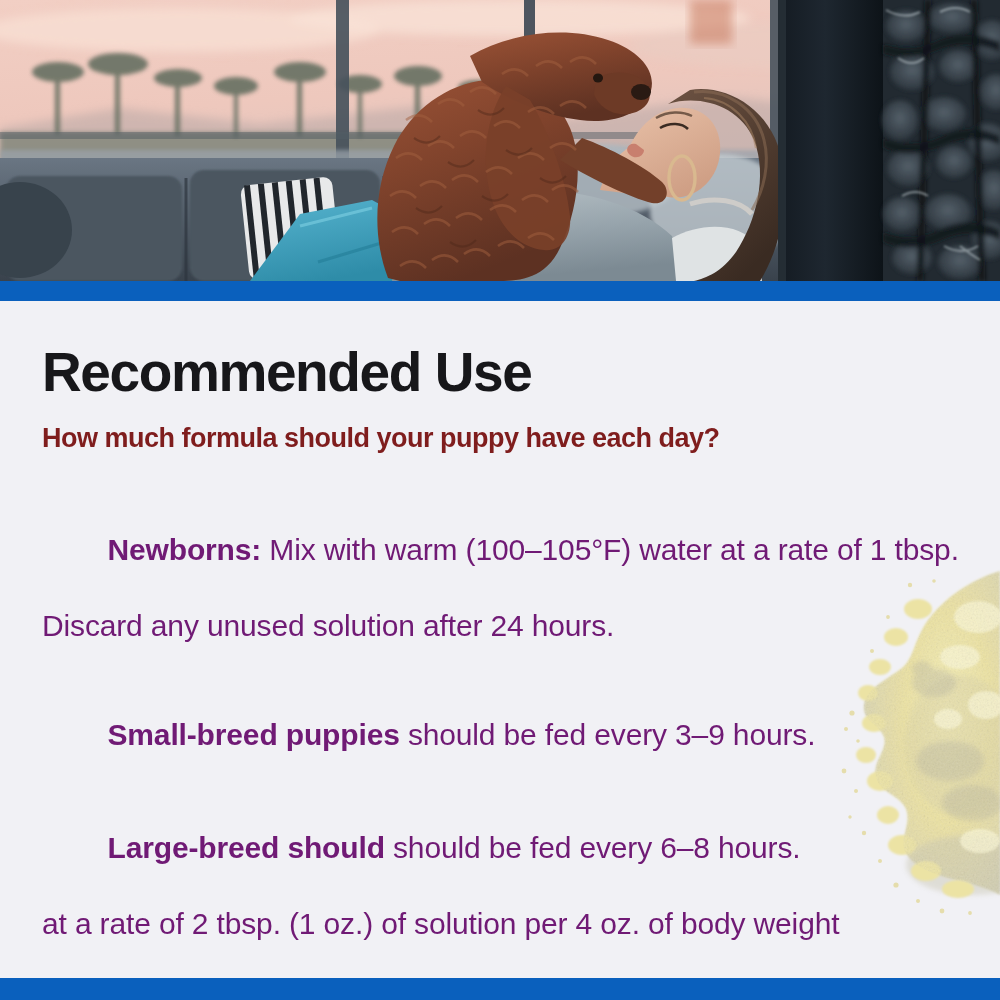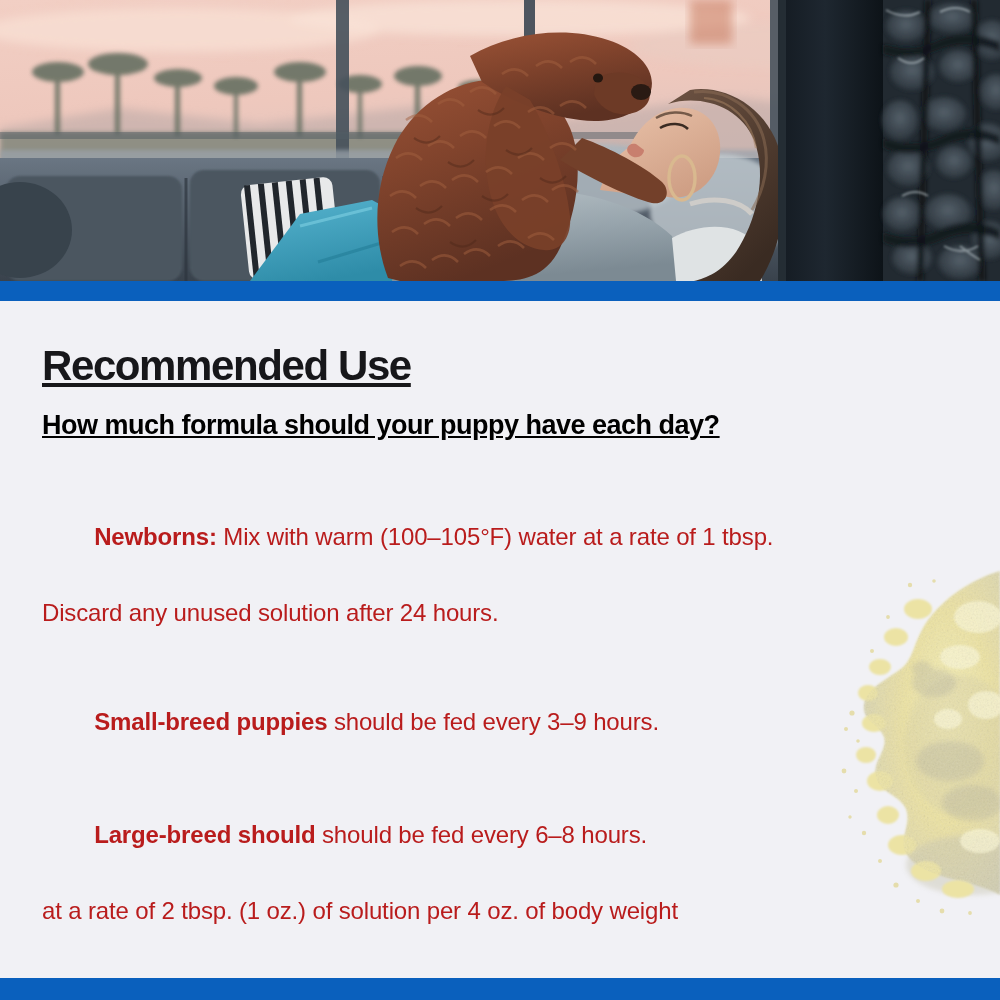--- a/index.html
+++ b/index.html
@@ -38,41 +38,40 @@
   }
   .powder svg { display:block; }
 
   
   .content {
     position:absolute; left:0; top:301px;
     width:1000px; height:677px;
     padding:40px 42px 0 42px;
   }
   .title {
-    font-size:42px;
+    font-size:55px;
     font-weight:800;
     letter-spacing:-1.4px;
     color:#17171a;
     line-height:1.0;
     margin-top:4px;
-    text-decoration:underline;
   }
   .subtitle {
     font-size:27px;
     font-weight:700;
     color:#1668b3;
     letter-spacing:-0.5px;
     line-height:1.1;
     margin-top:24px;
   }
   .body-block {
     margin-top:40px;
-    font-size:24px;
+    font-size:30px;
     line-height:37.8px;
-    color:#b91c1c;
+    color:#701a75;
     letter-spacing:-0.15px;
     max-width:880px;
   }
   .body-block.second { margin-top:33px; }
   .body-block b { font-weight:700; }
   .body-line { white-space:pre; }
 </style>
 </head>
 <body>
 
@@ -468,21 +467,21 @@
                C66 186, 50 196, 54 212 C58 228, 78 230, 84 244
                C90 260, 76 274, 84 288 C94 306, 122 312, 146 318
                C160 322, 172 326, 178 330 Z" fill="#d8cf96" filter="url(#grain)" opacity="0.55"></path>
     </svg>
   </div>
 
   <div class="content">
 
     <h1 class="title">Recommended Use</h1>
 
-    <h2 class="subtitle" style="color: #000000; text-decoration: underline;">How much formula should your puppy have each day?</h2>
+    <h2 class="subtitle" style="color: #7f1d1d;">How much formula should your puppy have each day?</h2>
 
     <div class="body-block">
       <div class="body-line">
         <b>Newborns:</b><span> Mix with warm (100–105°F) water at a rate of 1 tbsp.</span>
       </div>
       <div class="body-line">Discard any unused solution after 24 hours.</div>
     </div>
 
     <div class="body-block second">
       <div class="body-line">

